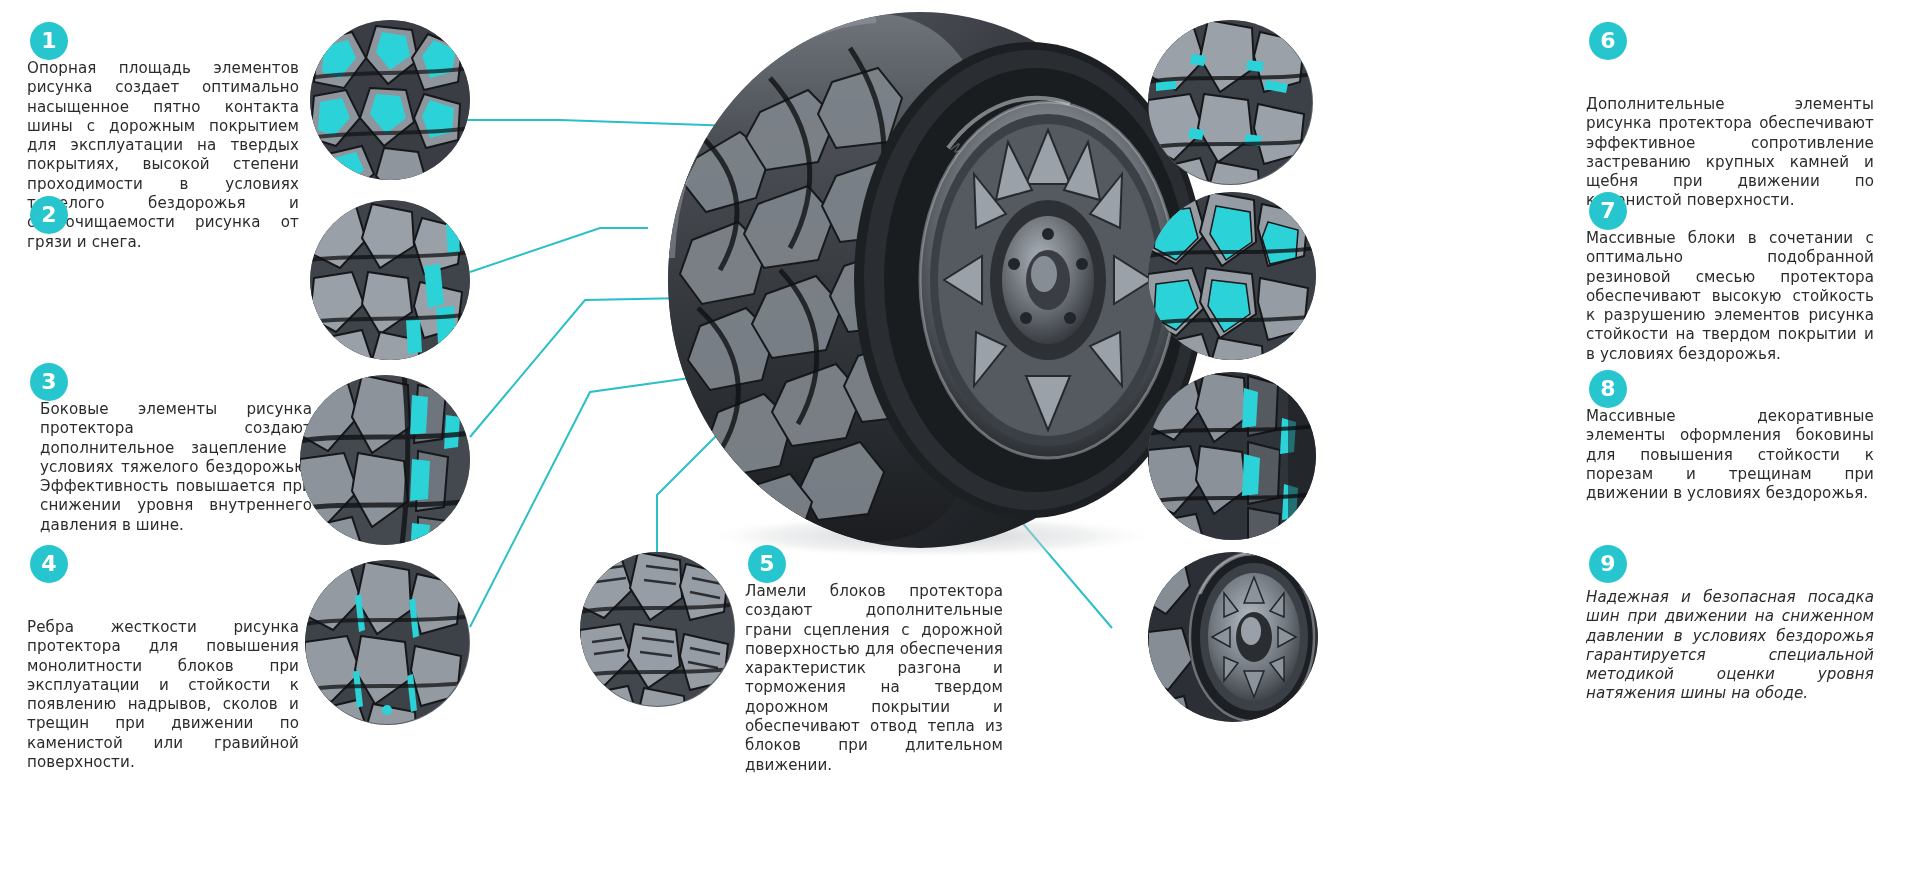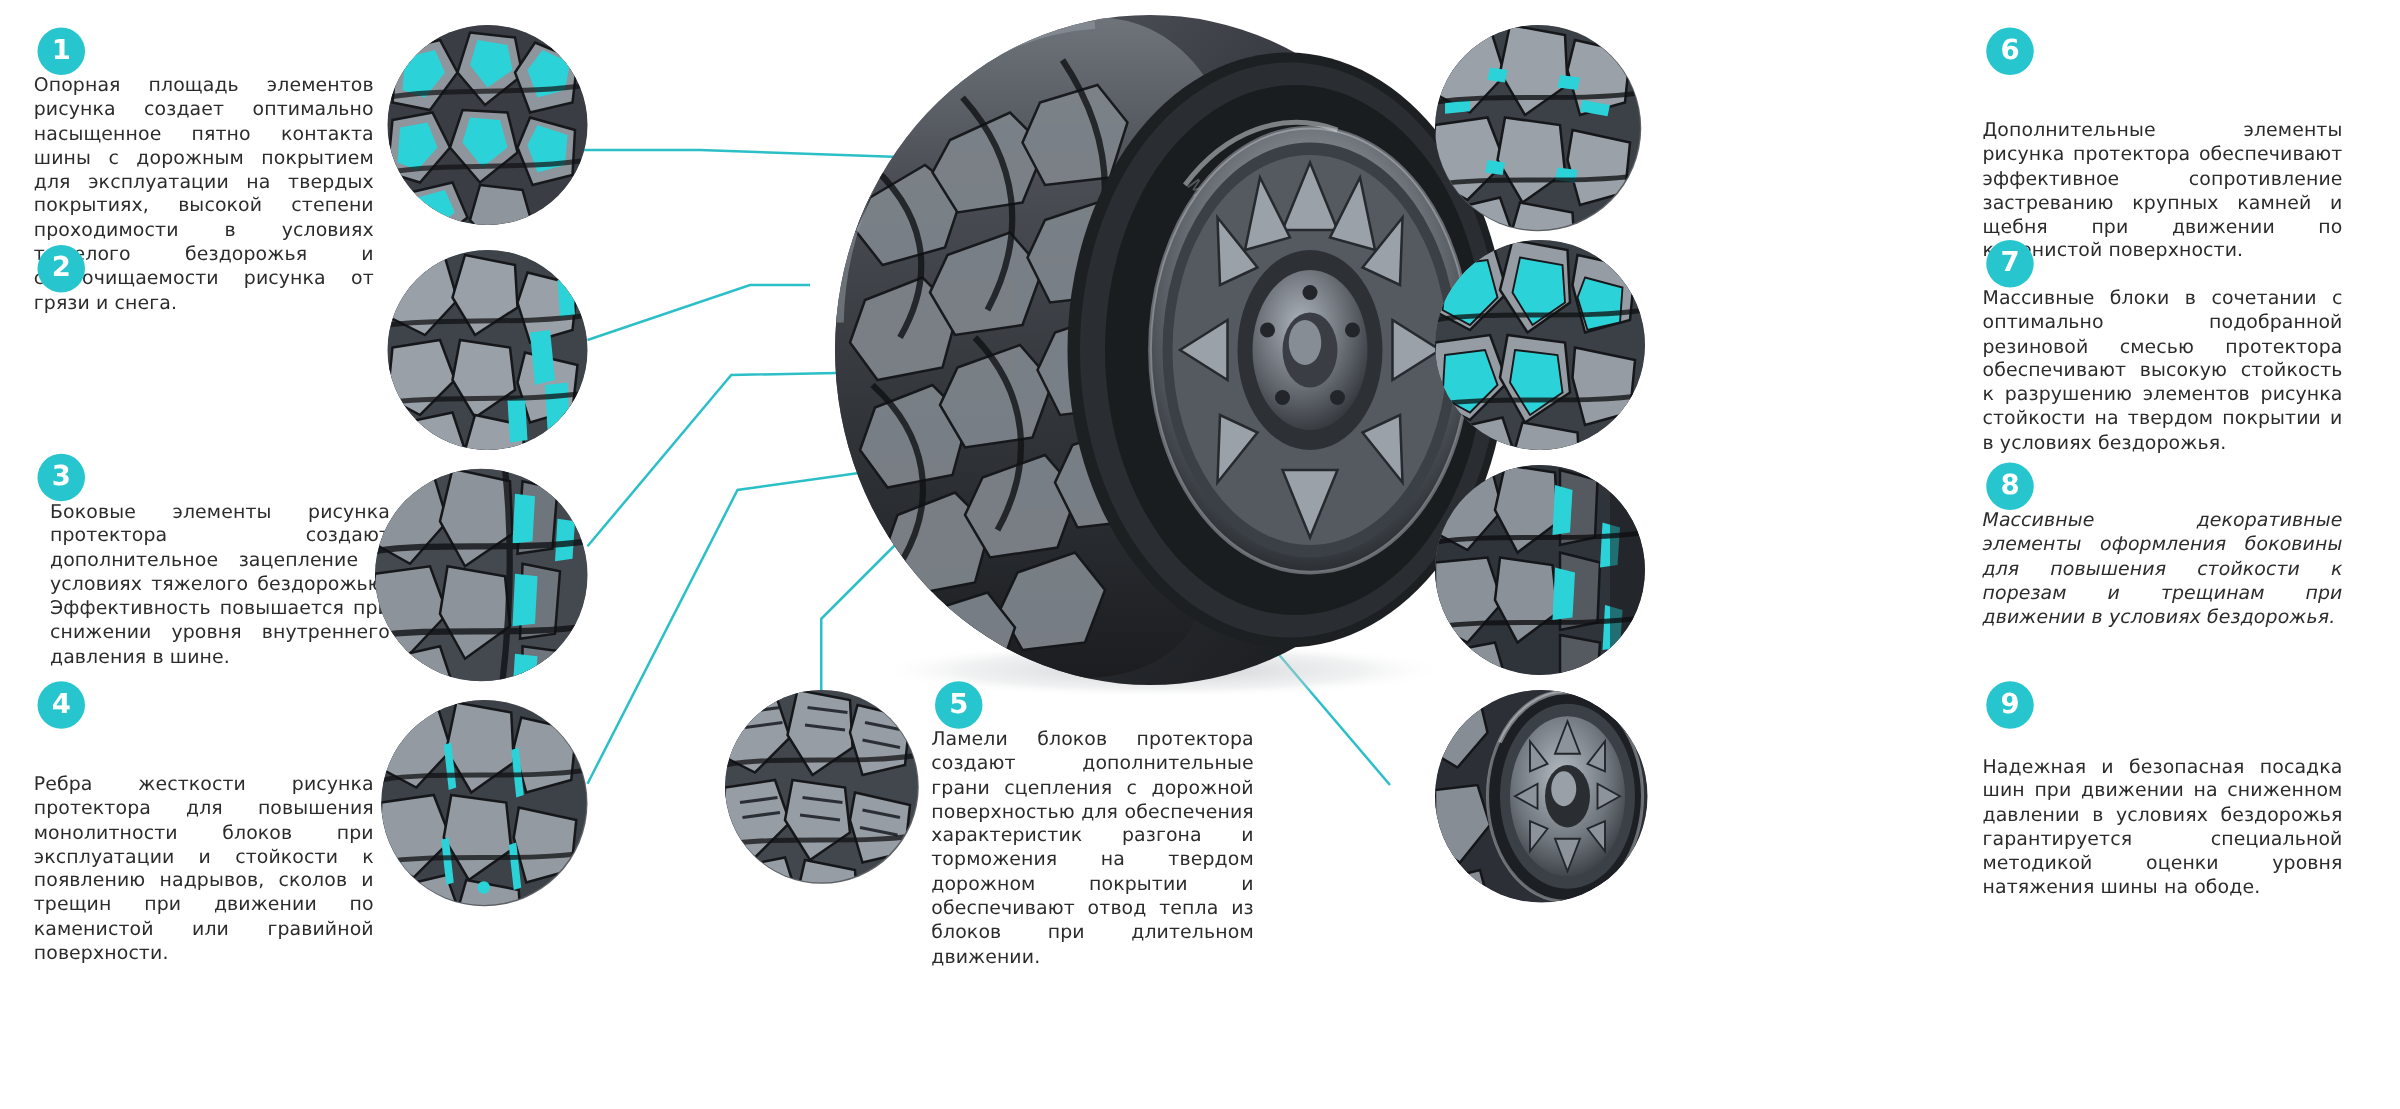--- a/index.html
+++ b/index.html
@@ -215,24 +215,24 @@
   <div class="badge" style="left:748px; top:545px;">5</div>
   <div class="txt w-center" style="left:745px; top:582px;">Ламели блоков протектора создают дополнительные грани сцепления с дорожной поверхностью для обеспечения характеристик разгона и торможения на твердом дорожном покрытии и обеспечивают отвод тепла из блоков при длительном движении.</div>
 
   <div class="badge" style="left:1589px; top:22px;">6</div>
   <div class="txt w-right" style="left:1586px; top:59px;margin-top:36px;">Дополнительные элементы рисунка протектора обеспечивают эффективное сопротивление застреванию крупных камней и щебня при движении по каменистой поверхности.</div>
 
   <div class="badge" style="left:1589px; top:192px;">7</div>
   <div class="txt w-right" style="left:1586px; top:229px;">Массивные блоки в сочетании с оптимально подобранной резиновой смесью протектора обеспечивают высокую стойкость к разрушению элементов рисунка стойкости на твердом покрытии и в условиях бездорожья.</div>
 
   <div class="badge" style="left:1589px; top:370px;">8</div>
-  <div class="txt w-right" style="left:1586px; top:407px;font-style:italic;">Массивные декоративные элементы оформления боковины для повышения стойкости к порезам и трещинам при движении в условиях бездорожья.</div>
+  <div class="txt w-right" style="left:1586px; top:407px;">Массивные декоративные элементы оформления боковины для повышения стойкости к порезам и трещинам при движении в условиях бездорожья.</div>
 
   <div class="badge" style="left:1589px; top:545px;">9</div>
-  <div class="txt w-right" style="left:1586px; top:604px;">Надежная и безопасная посадка шин при движении на сниженном давлении в условиях бездорожья гарантируется специальной методикой оценки уровня натяжения шины на ободе.</div>
+  <div class="txt w-right" style="left:1586px; top:588px;font-style:italic;">Надежная и безопасная посадка шин при движении на сниженном давлении в условиях бездорожья гарантируется специальной методикой оценки уровня натяжения шины на ободе.</div>
 
   <div class="circ" style="left:310px; top:20px; width:160px; height:160px;">
     <svg viewBox="0 0 160 160">
       <defs>
           <clipPath id="c1">
             <circle cx="80" cy="80" r="80"></circle>
           </clipPath>
         </defs>
       <g clip-path="url(#c1)">
         <rect width="160" height="160" fill="#3a3e44"></rect>

